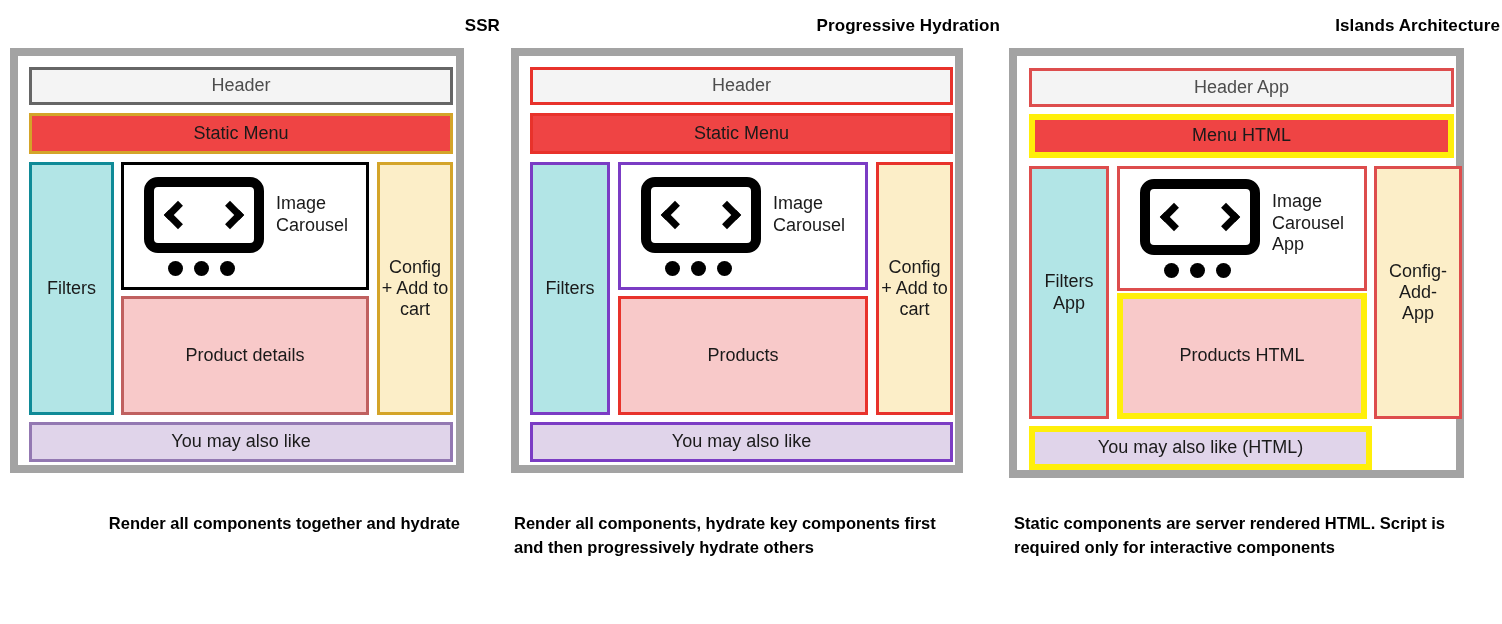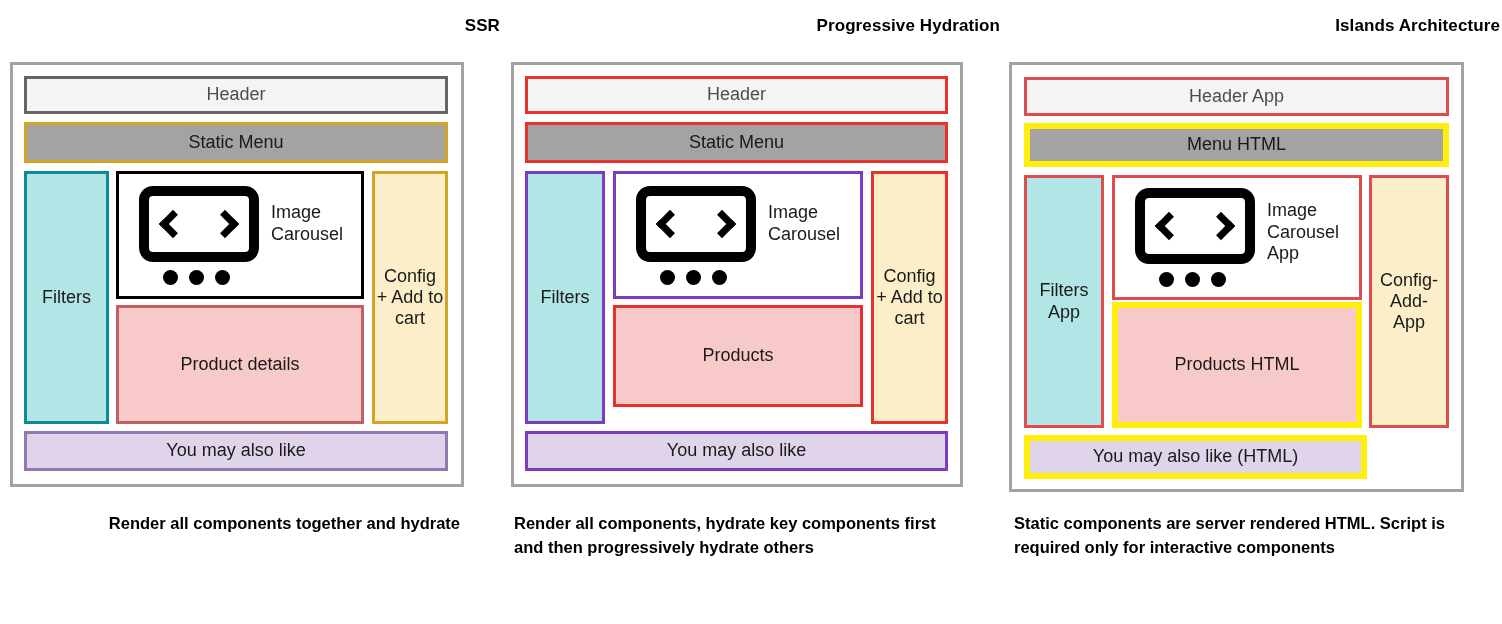--- a/index.html
+++ b/index.html
@@ -37,24 +37,24 @@
     text-align: right;
     font-size: 17px;
     font-weight: bold;
     letter-spacing: 0.1px;
     color: #000;
   }
 
   .frame {
     position: absolute;
     left: 10px;
-    top: 62px;
+    top: 48px;
     width: 454px;
     height: 425px;
-    border: 3px solid #a3a3a3;
+    border: 8px solid #a3a3a3;
     box-sizing: border-box;
     background: #ffffff;
   }
   .panel-2 .frame { left: 11px; width: 452px; }
   .panel-3 .frame { left: 9px; width: 455px; height: 430px; }
 
   
   .box {
     position: absolute;
     box-sizing: border-box;
@@ -63,21 +63,21 @@
     justify-content: center;
     text-align: center;
     font-size: 18px;
     line-height: 1.18;
     color: #1a1a1a;
   }
   .box span { display: block; }
 
   
   .fill-header   { background: #f4f4f4; color: #4d4d4d; }
-  .fill-menu     { background: #a3a3a3; }
+  .fill-menu     { background: #ef4444; }
   .fill-filters  { background: #b2e5e6; }
   .fill-products { background: #f8c9c9; }
   .fill-config   { background: #fceec8; }
   .fill-also     { background: #e0d4ea; }
   .fill-white    { background: #ffffff; }
 
   
   .bd-gray   { border: 3px solid #666666; }
   .bd-gold   { border: 3px solid #d4a429; }
   .bd-teal   { border: 3px solid #0f8a97; }
@@ -96,31 +96,31 @@
   .p1-carousel { left: 103px; top: 106px; width: 248px; height: 128px; }
   .p1-products { left: 103px; top: 240px; width: 248px; height: 119px; }
   .p1-config   { left: 359px; top: 106px; width: 76px;  height: 253px; }
   .p1-also     { left: 11px;  top: 366px; width: 424px; height: 40px; }
 
   
   .p2-header   { left: 11px;  top: 11px;  width: 423px; height: 38px; }
   .p2-menu     { left: 11px;  top: 57px;  width: 423px; height: 41px; }
   .p2-filters  { left: 11px;  top: 106px; width: 80px;  height: 253px; }
   .p2-carousel { left: 99px;  top: 106px; width: 250px; height: 128px; }
-  .p2-products { left: 99px;  top: 240px; width: 250px; height: 102px; }
+  .p2-products { left: 99px;  top: 240px; width: 250px; height: 119px; }
   .p2-config   { left: 357px; top: 106px; width: 77px;  height: 253px; }
   .p2-also     { left: 11px;  top: 366px; width: 423px; height: 40px; }
 
   
   .p3-header   { left: 12px;  top: 12px;  width: 425px; height: 39px; }
   .p3-menu     { left: 12px;  top: 58px;  width: 425px; height: 44px; }
   .p3-filters  { left: 12px;  top: 110px; width: 80px;  height: 253px; }
   .p3-carousel { left: 100px; top: 110px; width: 250px; height: 125px; }
   .p3-products { left: 100px; top: 237px; width: 250px; height: 126px; }
-  .p3-config   { left: 357px; top: 110px; width: 80px;  height: 253px; }
+  .p3-config   { left: 357px; top: 110px; width: 88px;  height: 253px; }
   .p3-also     { left: 12px;  top: 370px; width: 343px; height: 44px; text-align: right; }
 
   
   .carousel-inner {
     position: relative;
     width: 100%;
     height: 100%;
   }
   .carousel-art {
     position: absolute;

